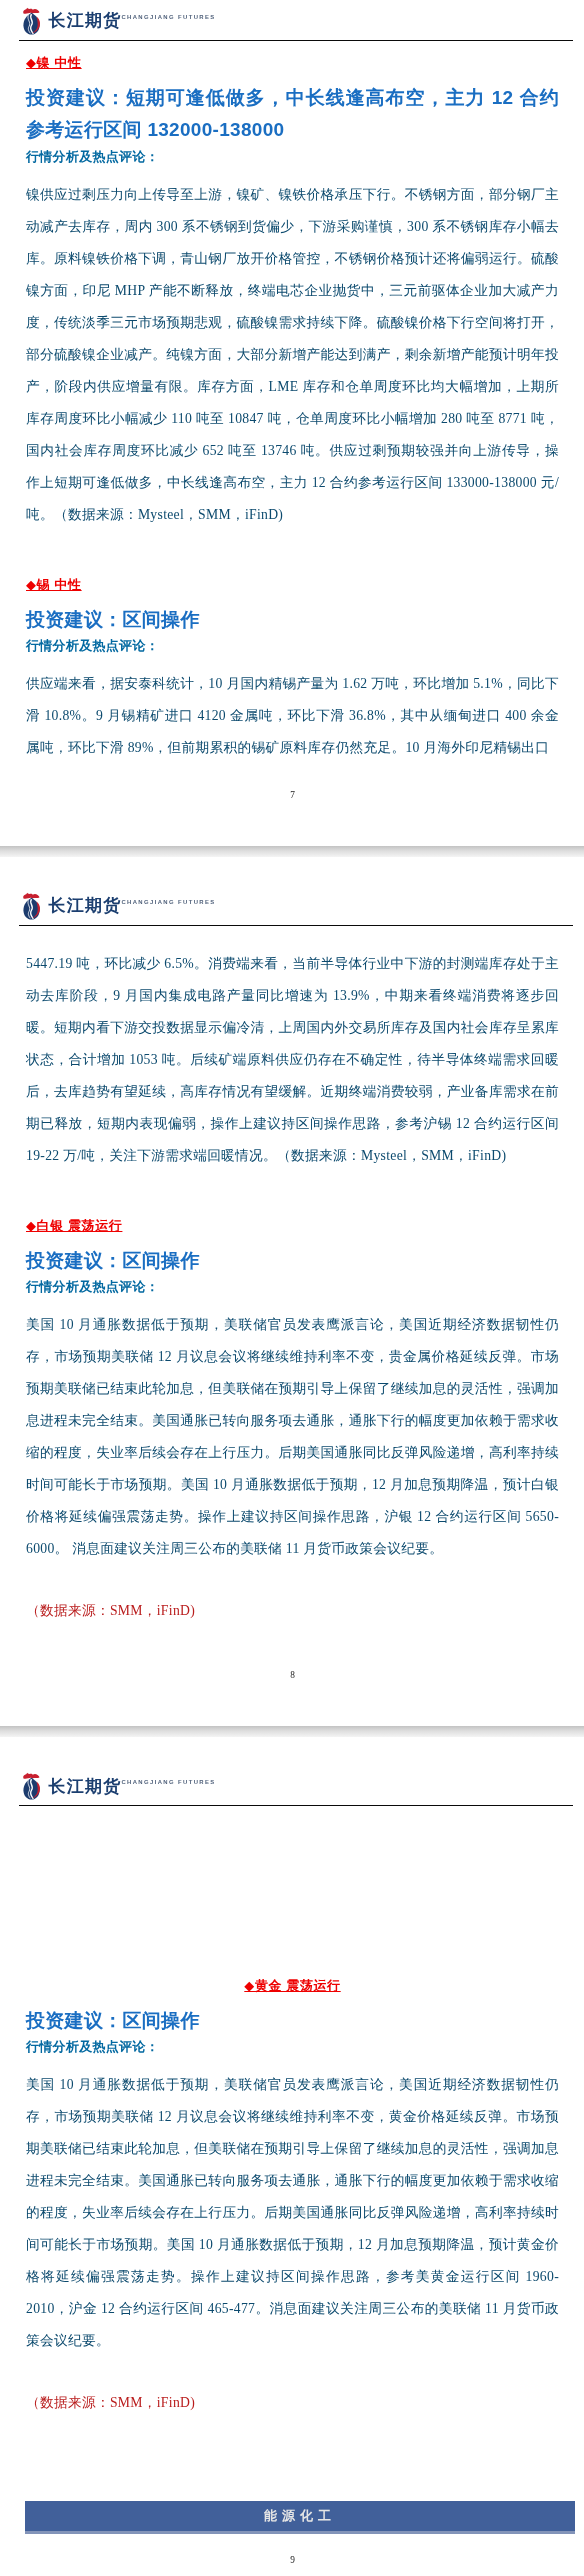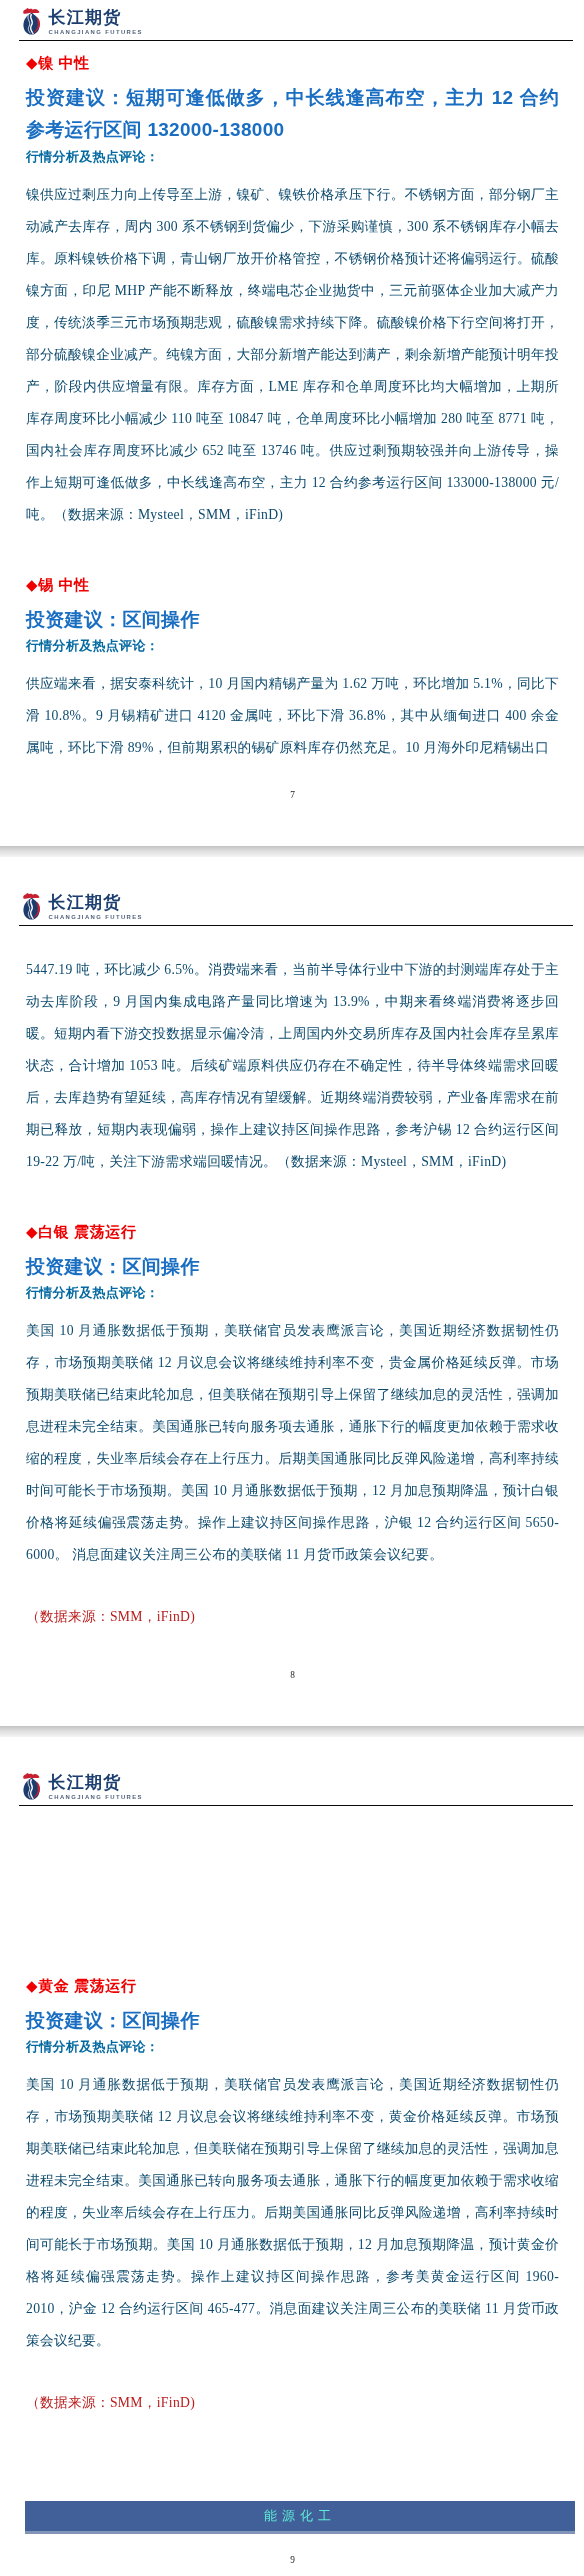--- a/index.html
+++ b/index.html
@@ -15,36 +15,36 @@
   .page{position:relative;background:#ffffff;overflow:hidden;}
   .page--1{height:846px;}
   .page--2{height:869px;}
   .page--3{height:839px;}
   .page-band{height:11.2px;background:linear-gradient(180deg,#c3c3c3 0%,#dedede 45%,#f4f4f4 100%);}
 
   .page-header{padding:6.2px 12.4px 0 18.6px;}
   .page--2 .page-header,.page--3 .page-header{padding-top:34px;}
   .logo{display:flex;align-items:center;gap:5px;}
   .logo-icon{display:block;}
-  .logo-text{display:flex;flex-direction:column;justify-content:center;}
+  .logo-text{display:flex;flex-direction:row;justify-content:center;}
   .logo-cn{font-weight:bold;font-size:17px;line-height:18.6px;letter-spacing:1.2px;color:var(--logo-navy);}
   .logo-en{font-size:5.9px;letter-spacing:1.4px;color:#51627c;margin-top:1.2px;font-weight:bold;}
   .rule{border-top:1.9px solid #0a0a0a;margin:2.5px 12.4px 0 18.6px;}
 
   .content{padding:0 26px;}
   .block{min-height:0.6px;}
-  .block-heading{color:var(--heading-red);font-weight:bold;font-size:15px;line-height:17.4px;margin-top:45px;letter-spacing:0.6px;}
+  .block-heading{color:var(--heading-red);font-weight:bold;font-size:13px;line-height:17.4px;margin-top:45px;letter-spacing:0.6px;text-decoration:underline;}
   .content > .block-heading:first-child{margin-top:13.7px;}
-  .page--3 .content > .block-heading:first-child{margin-top:171px;}
+  .page--3 .content > .block-heading:first-child{margin-top:171px;text-align:center;}
   .block-advice{color:var(--advice-blue);font-weight:bold;font-size:19px;line-height:32px;margin-top:10.6px;letter-spacing:0.3px;text-align:justify;}
   .block-label{color:#0369a1;font-weight:bold;font-size:13px;line-height:17.4px;margin-top:1.2px;letter-spacing:0.3px;}
   .block-para{color:#0c4a6e;font-family:"Liberation Serif","DejaVu Serif",serif;font-size:13.7px;line-height:32px;margin-top:13.7px;text-align:justify;letter-spacing:0.3px;}
-  .content > .block-para:first-child{margin-top:28px;}
+  .content > .block-para:first-child{margin-top:22px;}
   .block-source{color:#b91c1c;font-family:"Liberation Serif","DejaVu Serif",serif;font-size:13.7px;line-height:18.6px;margin-top:37px;letter-spacing:0.3px;}
-  .block-banner{position:absolute;left:25px;right:10px;bottom:42px;height:30px;background:var(--banner-blue);border-bottom:3.1px solid #8394b9;color:#5eead4;text-align:center;font-weight:normal;font-size:13px;line-height:30px;letter-spacing:5px;}
+  .block-banner{position:absolute;left:25px;right:10px;bottom:42px;height:30px;background:var(--banner-blue);border-bottom:3.1px solid #8394b9;color:#e5e5e5;text-align:center;font-weight:bold;font-size:13px;line-height:30px;letter-spacing:5px;}
   .page-number{position:absolute;left:0;right:0;bottom:46px;text-align:center;font-family:"Liberation Serif","DejaVu Serif",serif;font-size:9.3px;color:#1a1a1a;}
   .page--3 .page-number{bottom:11.2px;}
 </style>
 </head>
 <body>
 
 <main class="doc">
     <section class="page page--1">
       <header class="page-header">
         <div class="logo">

